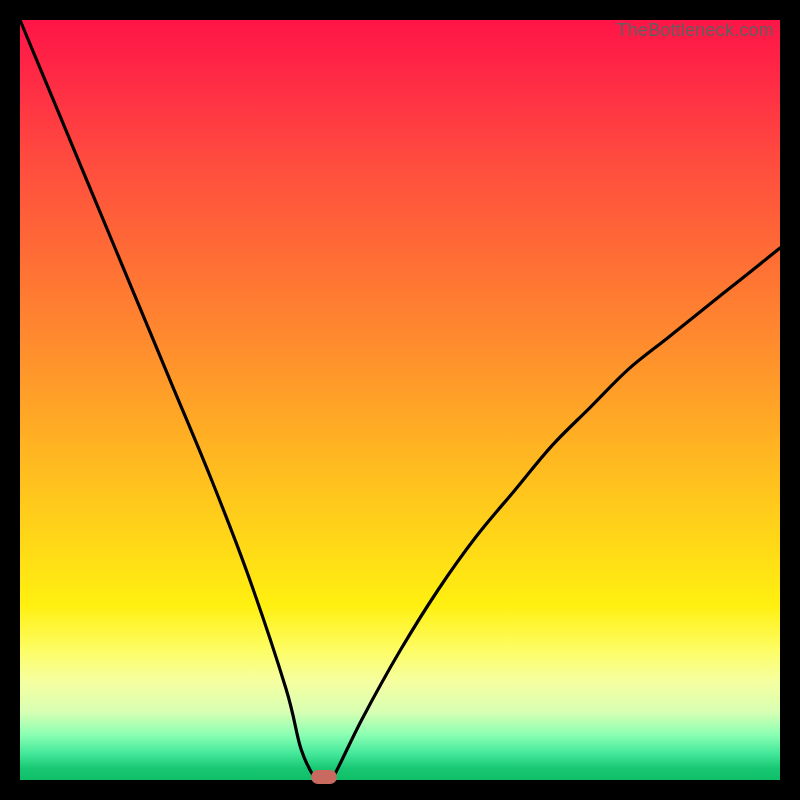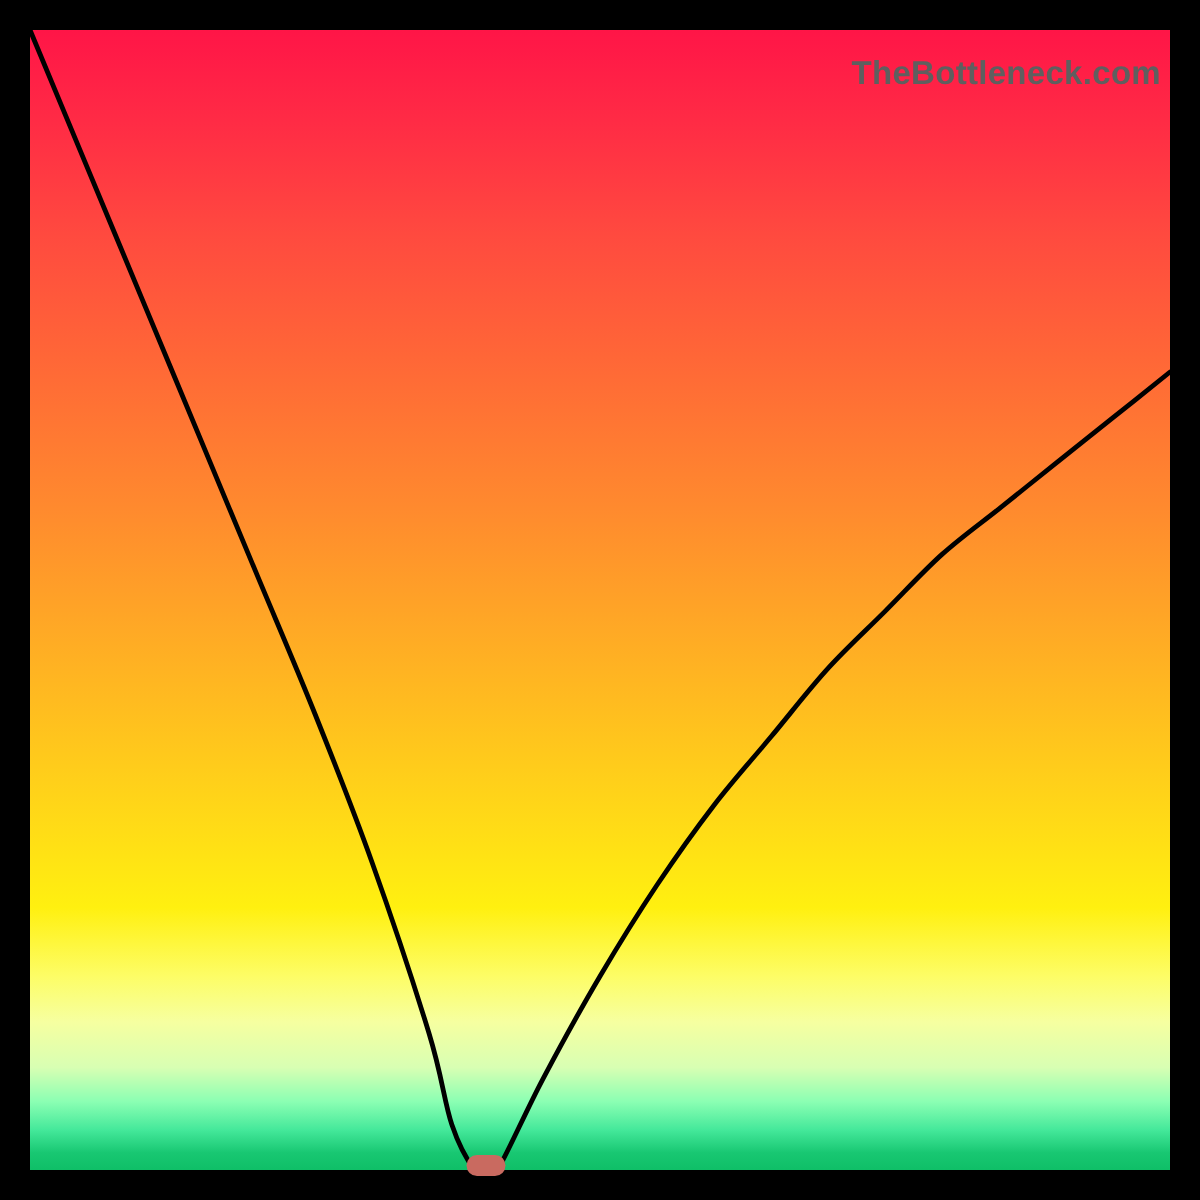--- a/index.html
+++ b/index.html
@@ -39,25 +39,25 @@
       #f6ffa0 87%,
       #d8ffb3 91%,
       #8bffb3 94%,
       #44e89a 96.5%,
       #18c772 98.5%,
       #0fbf67 100%
     );
   }
   .watermark {
     position: absolute;
-    top: 16px;
+    top: 0;
     right: 6px;
     color: #5f5f5f;
-    font-size: 22px;
-    font-weight: 700;
+    font-size: 18px;
+    font-weight: 400;
     letter-spacing: 0.2px;
     user-select: none;
   }
   svg.curve {
     position: absolute;
     left: 0;
     top: 0;
     width: 760px;
     height: 760px;
     overflow: visible;

